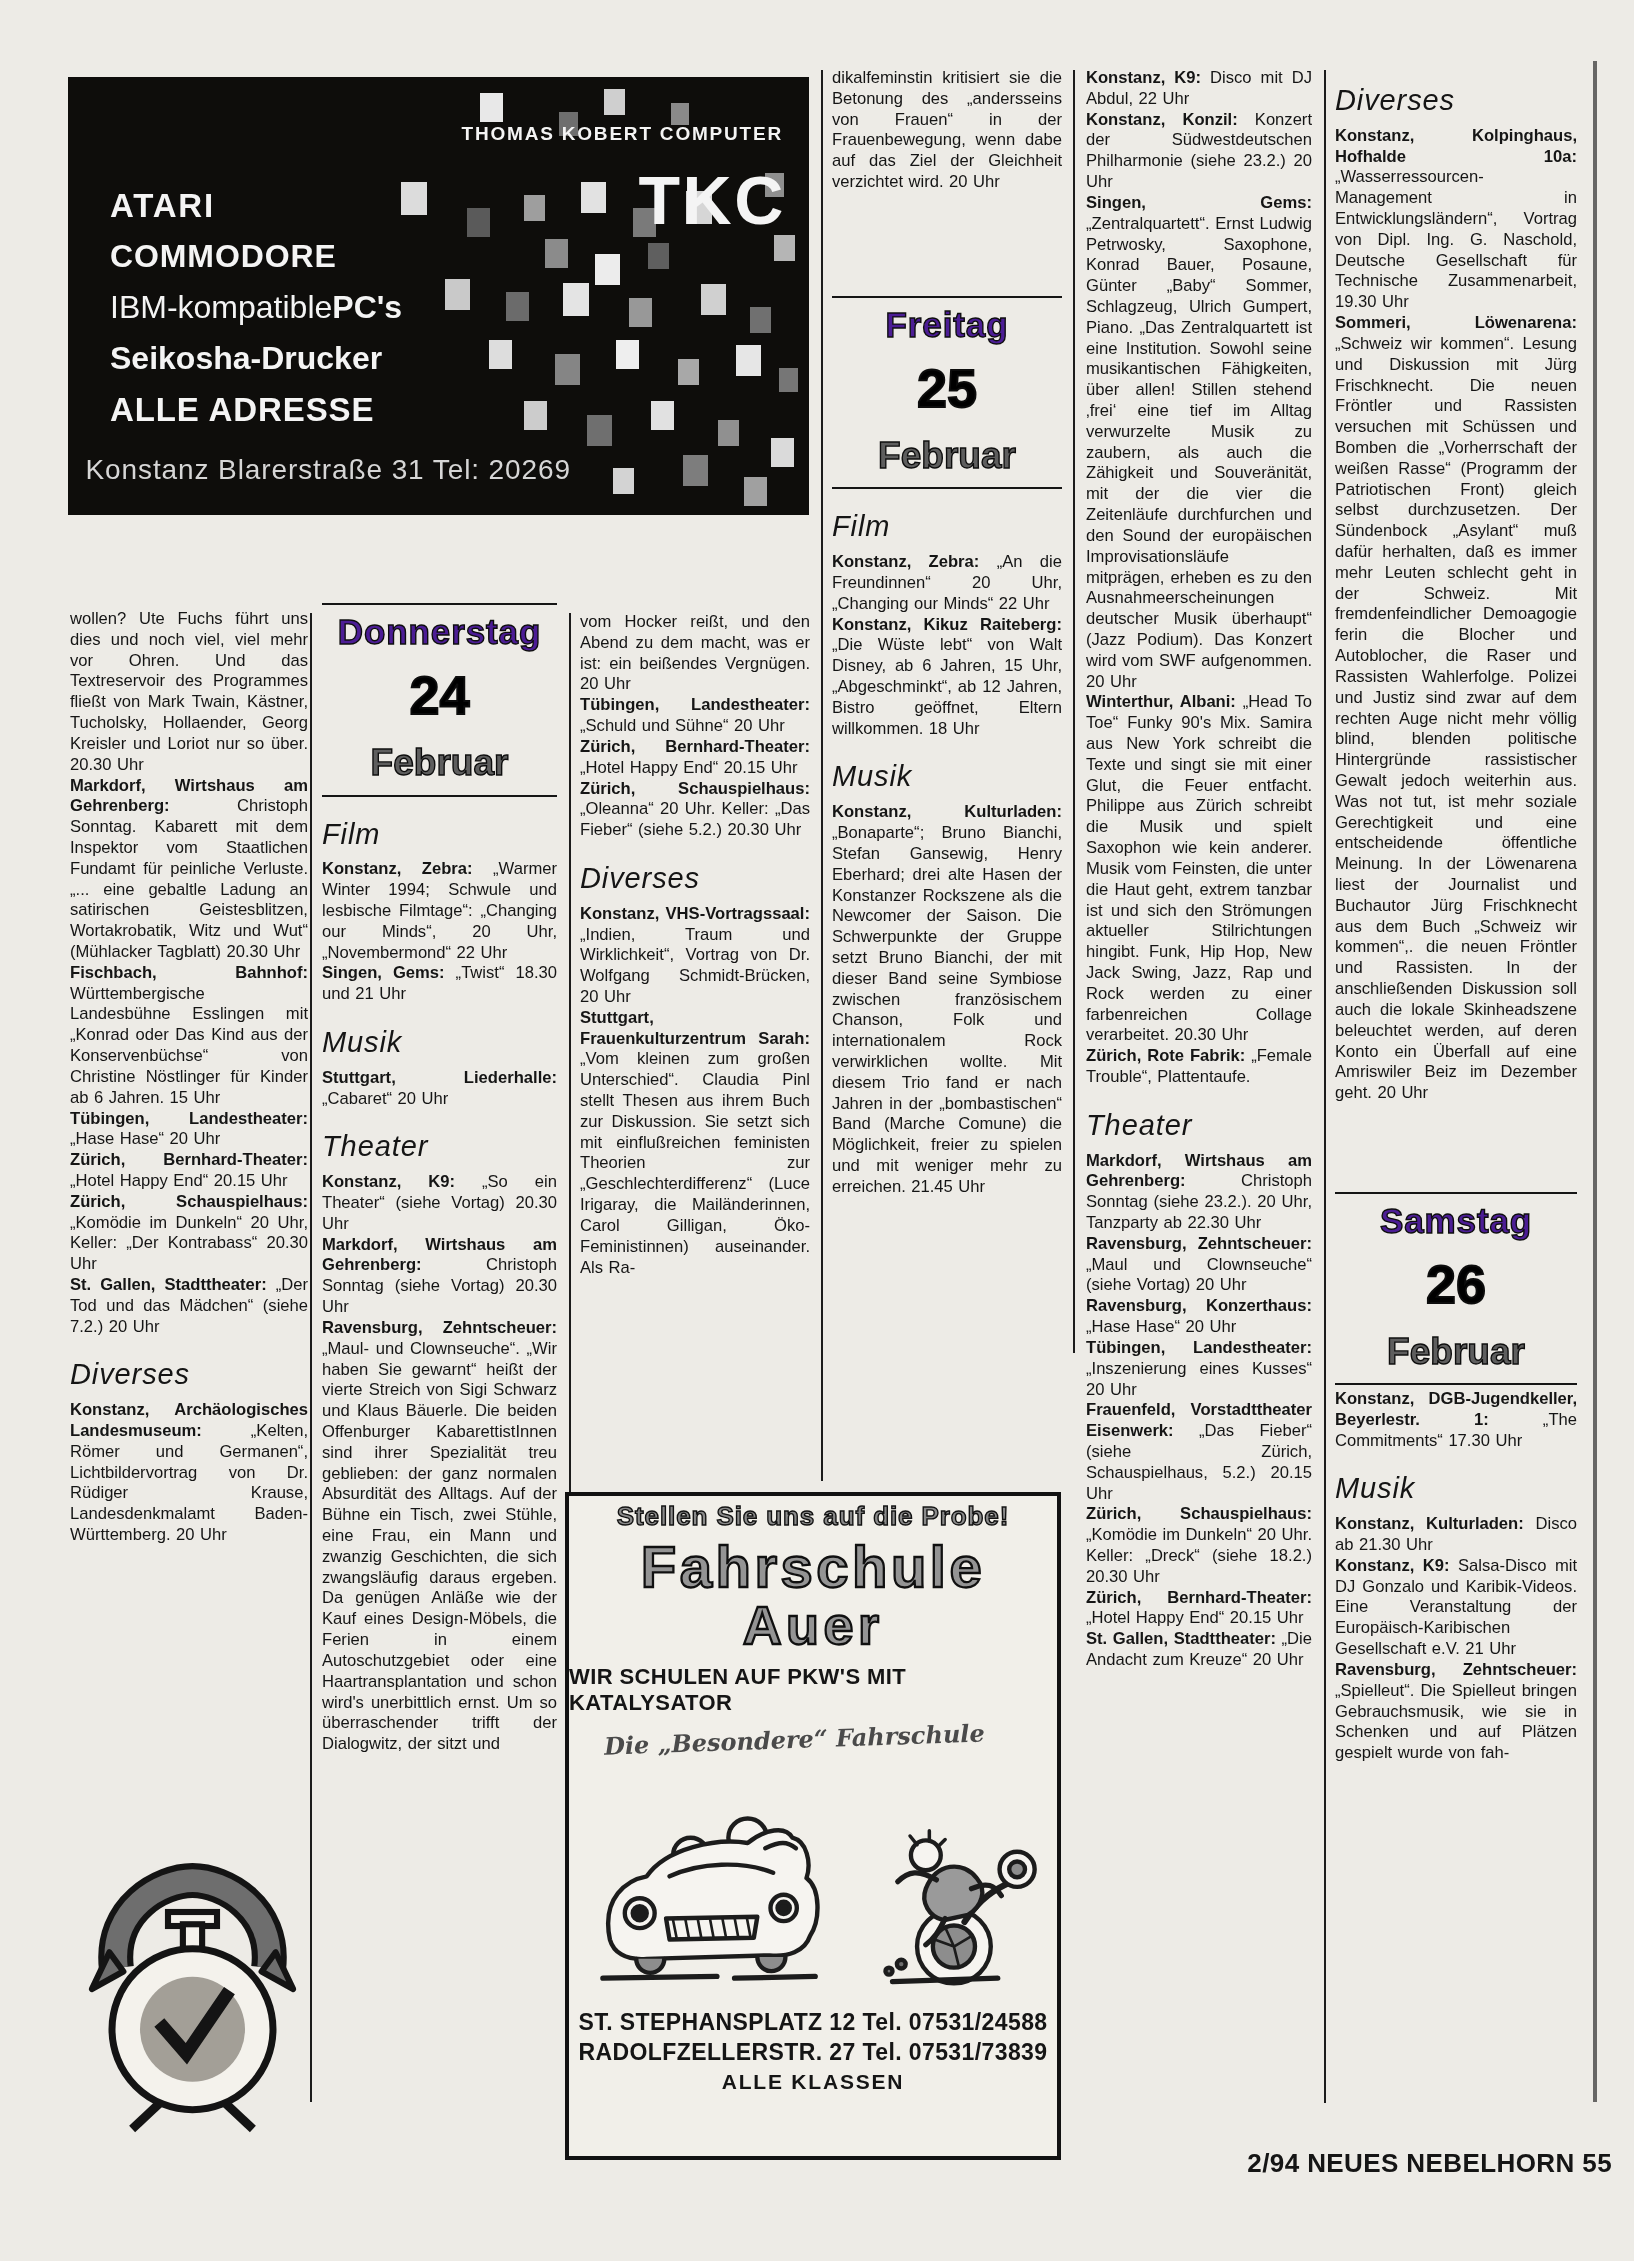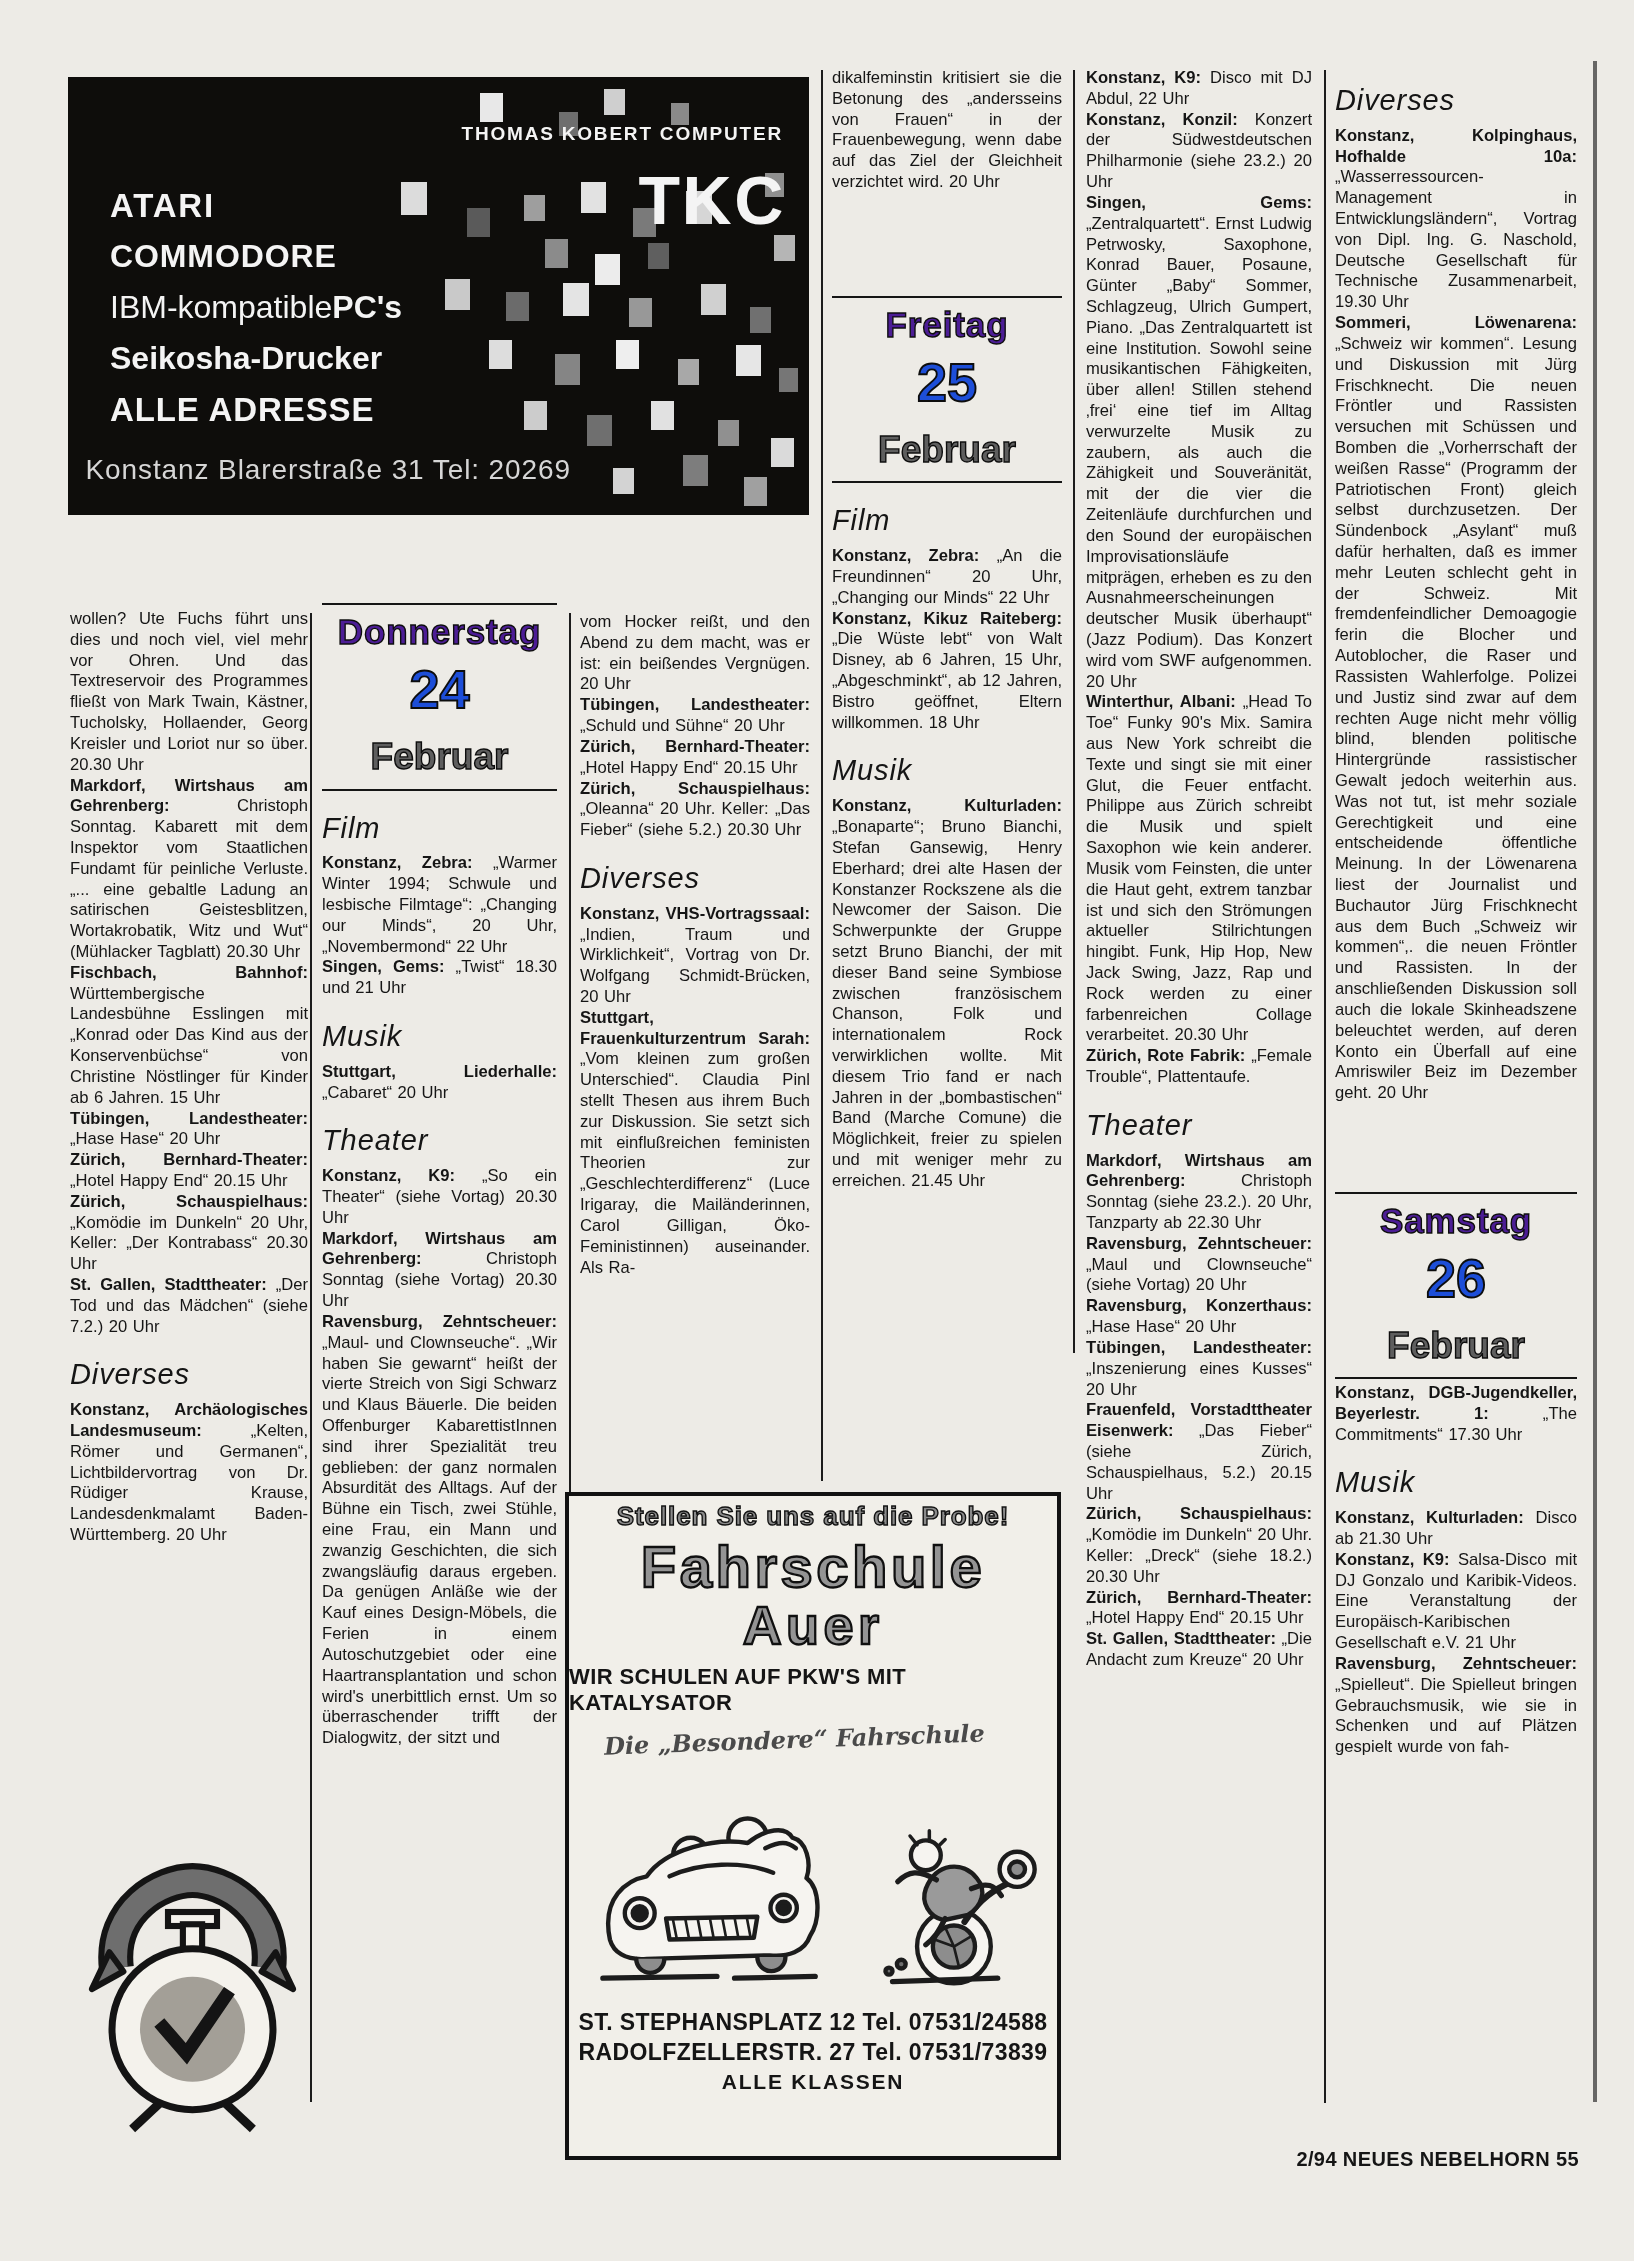--- a/index.html
+++ b/index.html
@@ -9,21 +9,21 @@
   
   .col{position:absolute;}
   .entry{font-size:16.6px;line-height:1.255;text-align:justify;margin:0;word-spacing:0.9px;}
   .entry .venue{font-weight:700;}
   .section{font-style:italic;font-weight:400;font-size:29px;letter-spacing:0.9px;
            margin:21px 0 8.8px 0;}
   .dayhead{border-top:2.6px solid #151515;border-bottom:2.6px solid #151515;
            text-align:center;padding:7px 0 10.5px 0;margin-bottom:3.5px;}
   .dayname{font-size:35px;font-weight:700;color:#4c1d95;letter-spacing:0.9px;
            -webkit-text-stroke:1.4px #0d0d0d;}
-  .daynum{font-size:54px;font-weight:700;color:#1d4ed8;margin-top:6px;
+  .daynum{font-size:54px;font-weight:700;color:#000000;margin-top:12px;
           -webkit-text-stroke:1.9px #0d0d0d;}
   .daymonth{font-size:37px;font-weight:700;color:#5e5e5e;margin-top:16px;
             -webkit-text-stroke:1.4px #0d0d0d;}
   .vrule{position:absolute;width:1.8px;background:#1c1c1c;}
   .edge-artifact{position:absolute;width:3.5px;background:#3a3a3a;opacity:.75;}
 
   
   .tkc-ad{position:absolute;left:68px;top:77px;width:741px;height:438px;
           background:#0e0d0b;color:#f4f4f4;overflow:hidden;}
   .tkc-header{position:absolute;top:46px;right:26px;font-size:19px;font-weight:700;
@@ -55,22 +55,22 @@
   .fahr-sub{font-size:22px;font-weight:800;margin-top:10.5px;letter-spacing:0.4px;}
   .fahr-script{font-family:"DejaVu Serif",serif;font-style:italic;font-weight:700;
                font-size:24px;color:#4a4a4a;transform:rotate(-2deg);margin-top:8.8px;
                align-self:flex-start;margin-left:35px;}
   .fahr-cartoon{width:473px;height:251px;margin-top:3.5px;}
   .fahr-addr{font-size:23px;font-weight:800;letter-spacing:0.4px;line-height:1.3;}
   .fahr-klassen{font-size:21px;font-weight:800;margin-top:1.8px;letter-spacing:1.8px;}
 
   
   .clock{position:absolute;left:83px;top:1856px;width:219px;height:280px;}
-  .footer{position:absolute;left:1165px;top:2148px;width:414px;text-align:right;
-          font-size:20px;font-weight:700;letter-spacing:0.4px;}
+  .footer{position:absolute;left:1198px;top:2148px;width:414px;text-align:right;
+          font-size:26px;font-weight:700;letter-spacing:0.4px;}
 </style>
 </head>
 <body>
 
 <div class="sheet">
 
   <div class="tkc-ad">
     <div class="tkc-squares">
         <div class="pixel-square" style="left: 412px; top: 16px; width: 23px; height: 28.5px; background: rgb(232, 232, 232);"></div>
         <div class="pixel-square" style="left: 491px; top: 35px; width: 19px; height: 24px; background: rgb(110, 110, 110);"></div>

